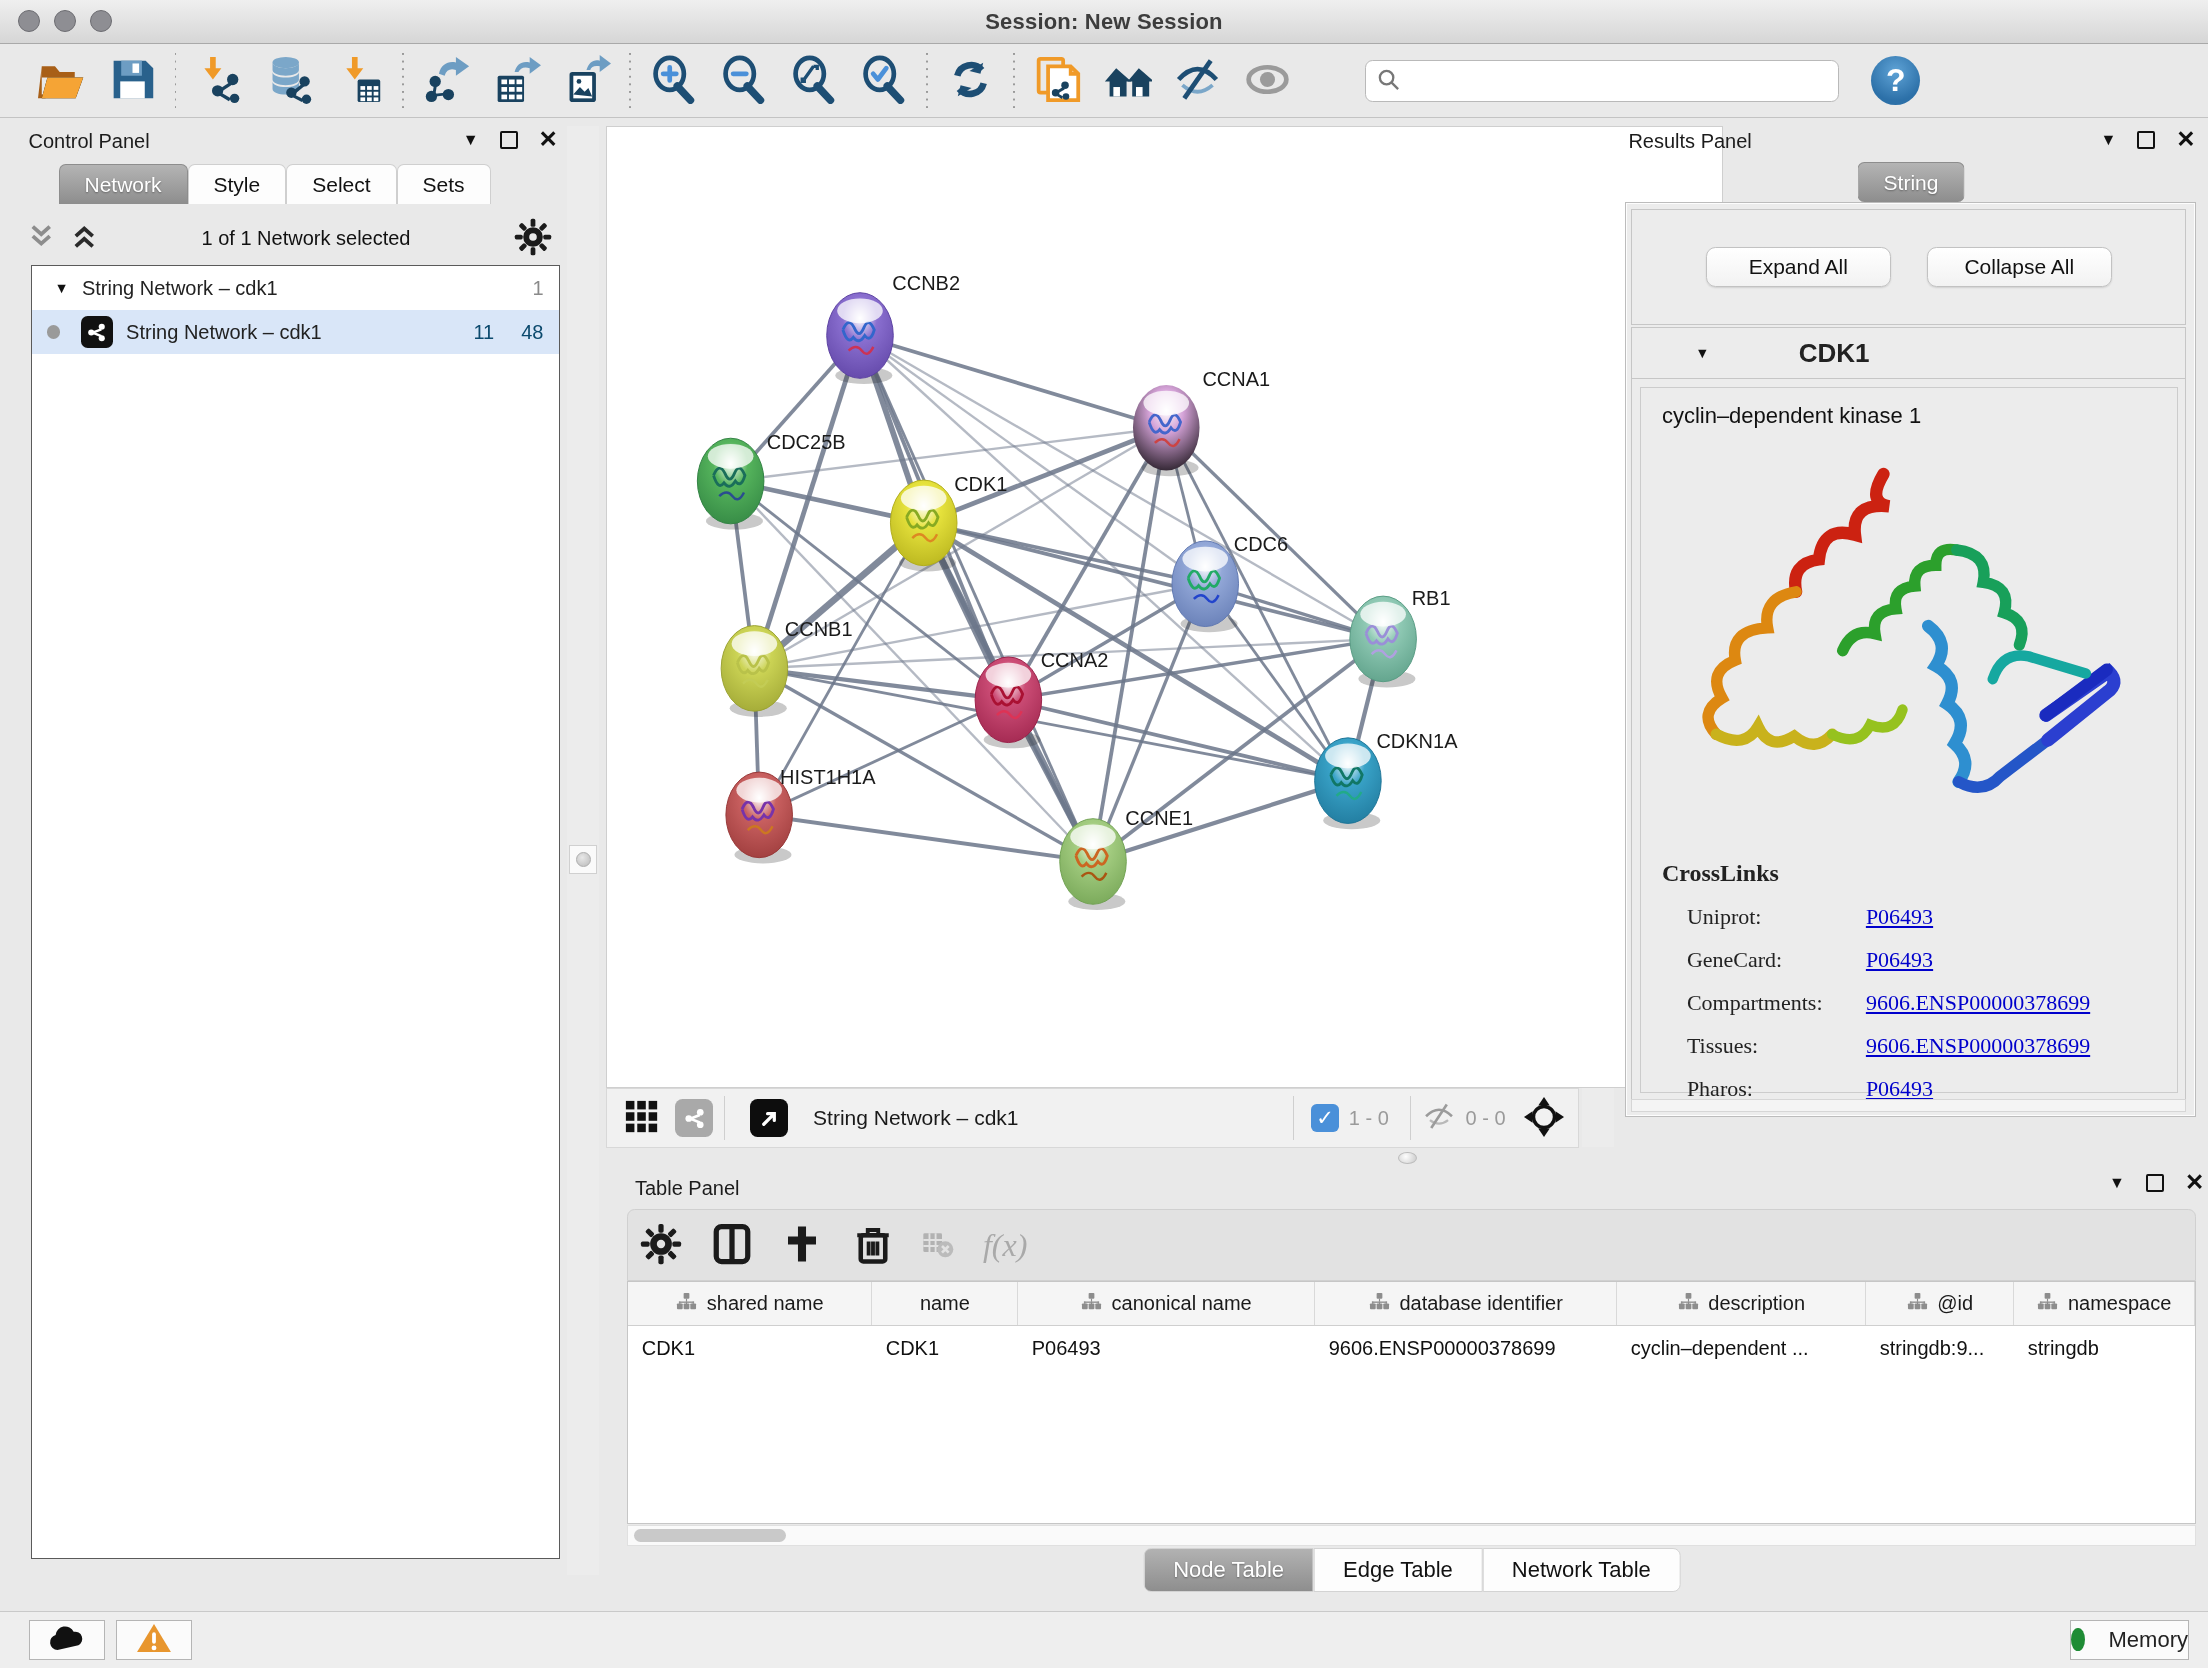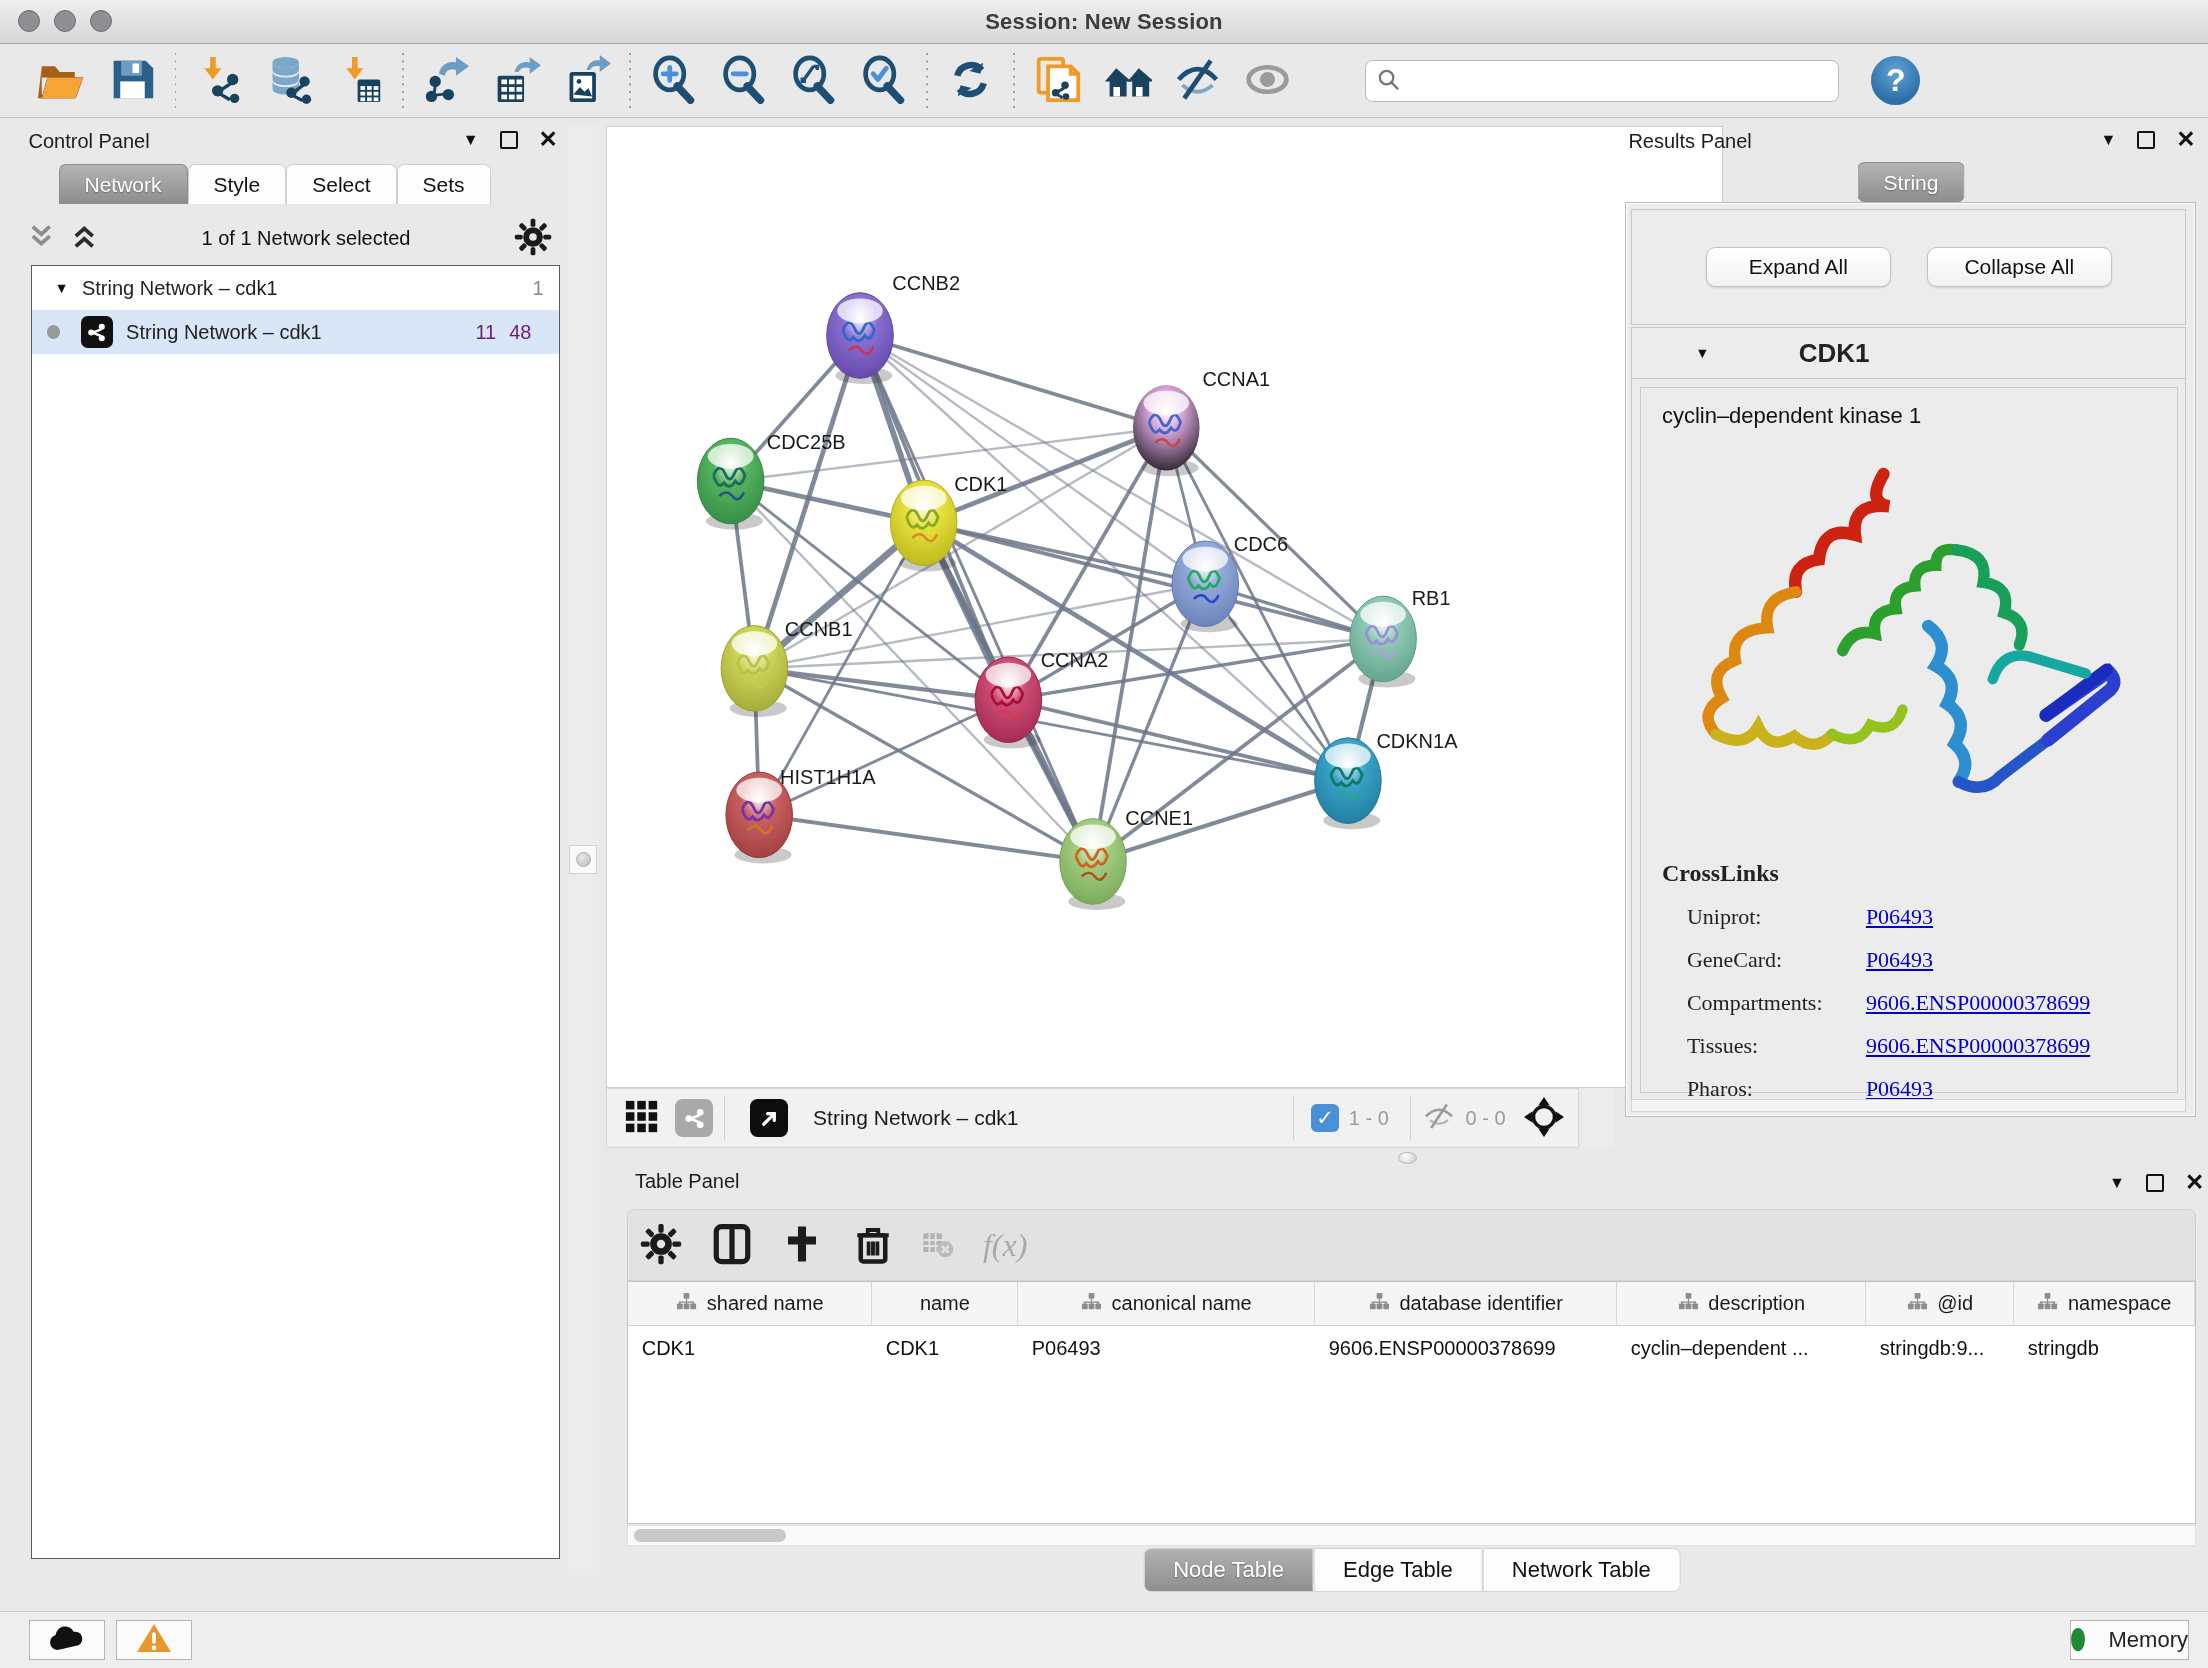--- a/index.html
+++ b/index.html
@@ -59,21 +59,21 @@
   #cp-tree { position:absolute; left:21px; top:139px; width:529px; height:1294px;
     background:#fff; border:1.9px solid #5a5a5a; }
   .tree-row { position:relative; height:44px; display:flex; align-items:center; font-size:20px; }
   .tree-row.selected { background:#d9e6f8; }
   .tri { font-size:14.3px; margin:0 13.3px 0 23px; color:#111; }
   .tree-count { position:absolute; right:15px; color:#8a8a8a; font-size:20px; }
   .dot { width:13.3px; height:13.3px; border-radius:50%; background:#9a9a9a; margin:0 21px 0 15px; }
   .share-badge { width:32px; height:32px; border-radius:6.7px; background:#111;
     display:flex; align-items:center; justify-content:center; margin-right:13.3px; }
   .share-badge svg { width:21px; height:21px; }
-  .nums { position:absolute; right:27px; display:flex; gap:13px; color:#701a75; }
+  .nums { position:absolute; right:15px; display:flex; gap:27px; color:#0c4a6e; }
   
   .vsplit { position:absolute; top:126px; width:32px; background:#ececec; }
   .split-handle { position:absolute; width:28.5px; height:28.5px; background:#fafafa;
     border:1px solid #d0d0d0; display:flex; align-items:center; justify-content:center; }
   .split-handle i { width:15px; height:15px; border-radius:50%;
     background:radial-gradient(circle at 40% 35%, #e8e8e8, #b9b9b9); border:1px solid #adadad; display:block;}
   
   #canvas { position:absolute; left:606px; top:126px; width:1117px; height:962px;
     background:#fff; border:1px solid #cfcfcf; }
   #net-svg text { font-family:"Liberation Sans",sans-serif; font-size:21px; fill:#1a1a1a; }
@@ -749,21 +749,21 @@
                 </div>
               </div>
           </div>
         </div>
       </div>
       <div id="rp-hscroll"></div>
     </div>
   </div>
 
   <div id="table-panel">
-    <span class="panel-title" style="position:absolute;left:19px;top:1px">Table Panel</span>
+    <span class="panel-title" style="position:absolute;left:19px;top:8px">Table Panel</span>
     <div class="chrome" style="right:3.8px">
       <span class="min-tri">▼</span>
       <span class="max-box"></span>
       <span class="close-x">✕</span>
     </div>
     <div id="tp-toolbar">
       <span><svg viewBox="0 0 24 24">
             <g fill="#1b1b1b">
               <circle cx="12" cy="12" r="6.2"></circle>
               <g>

